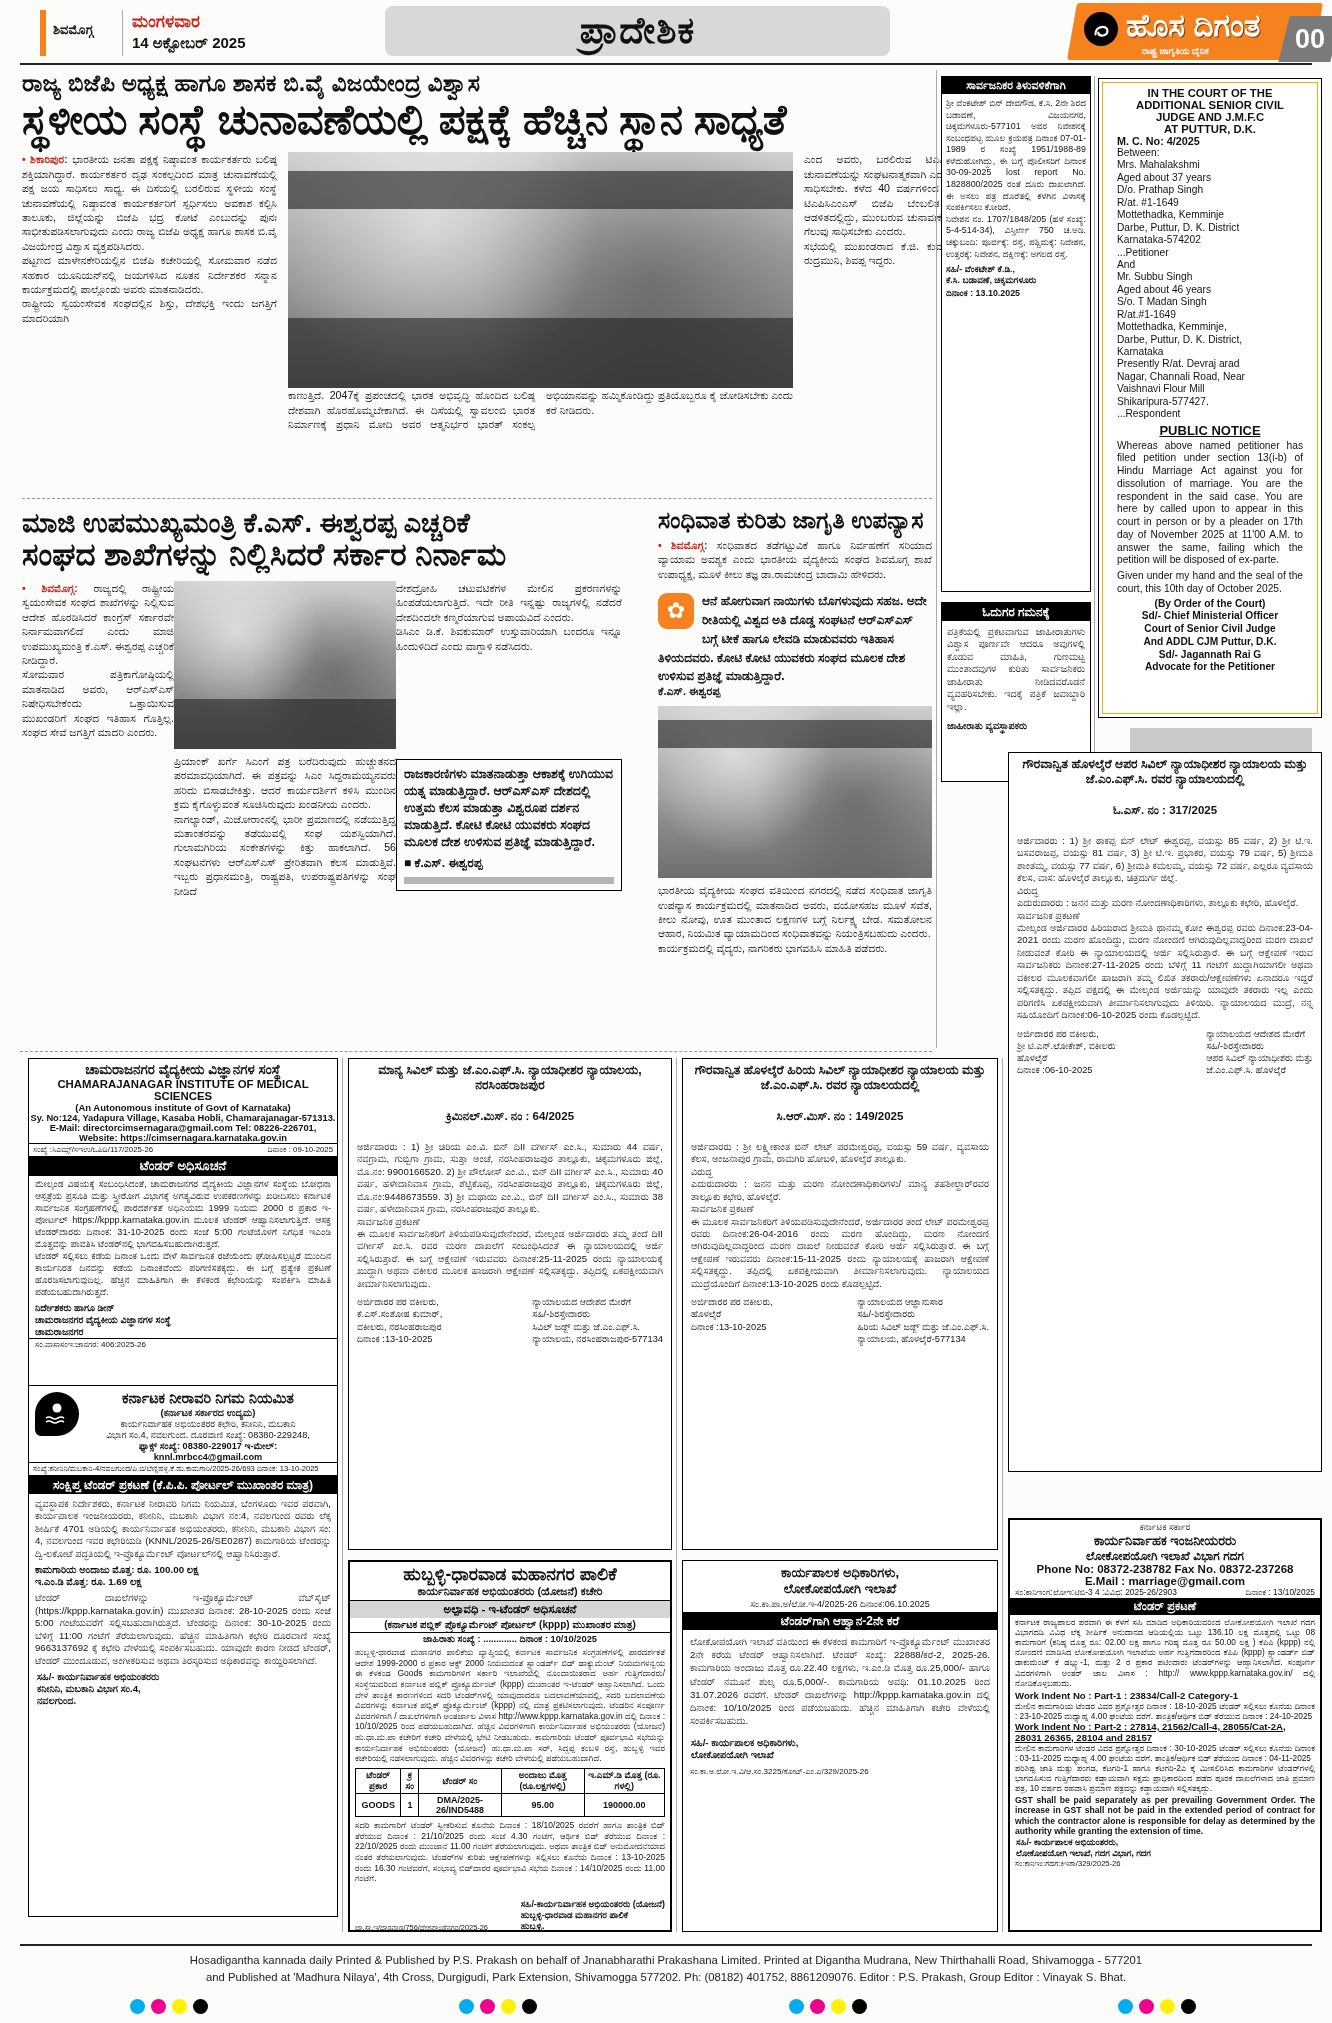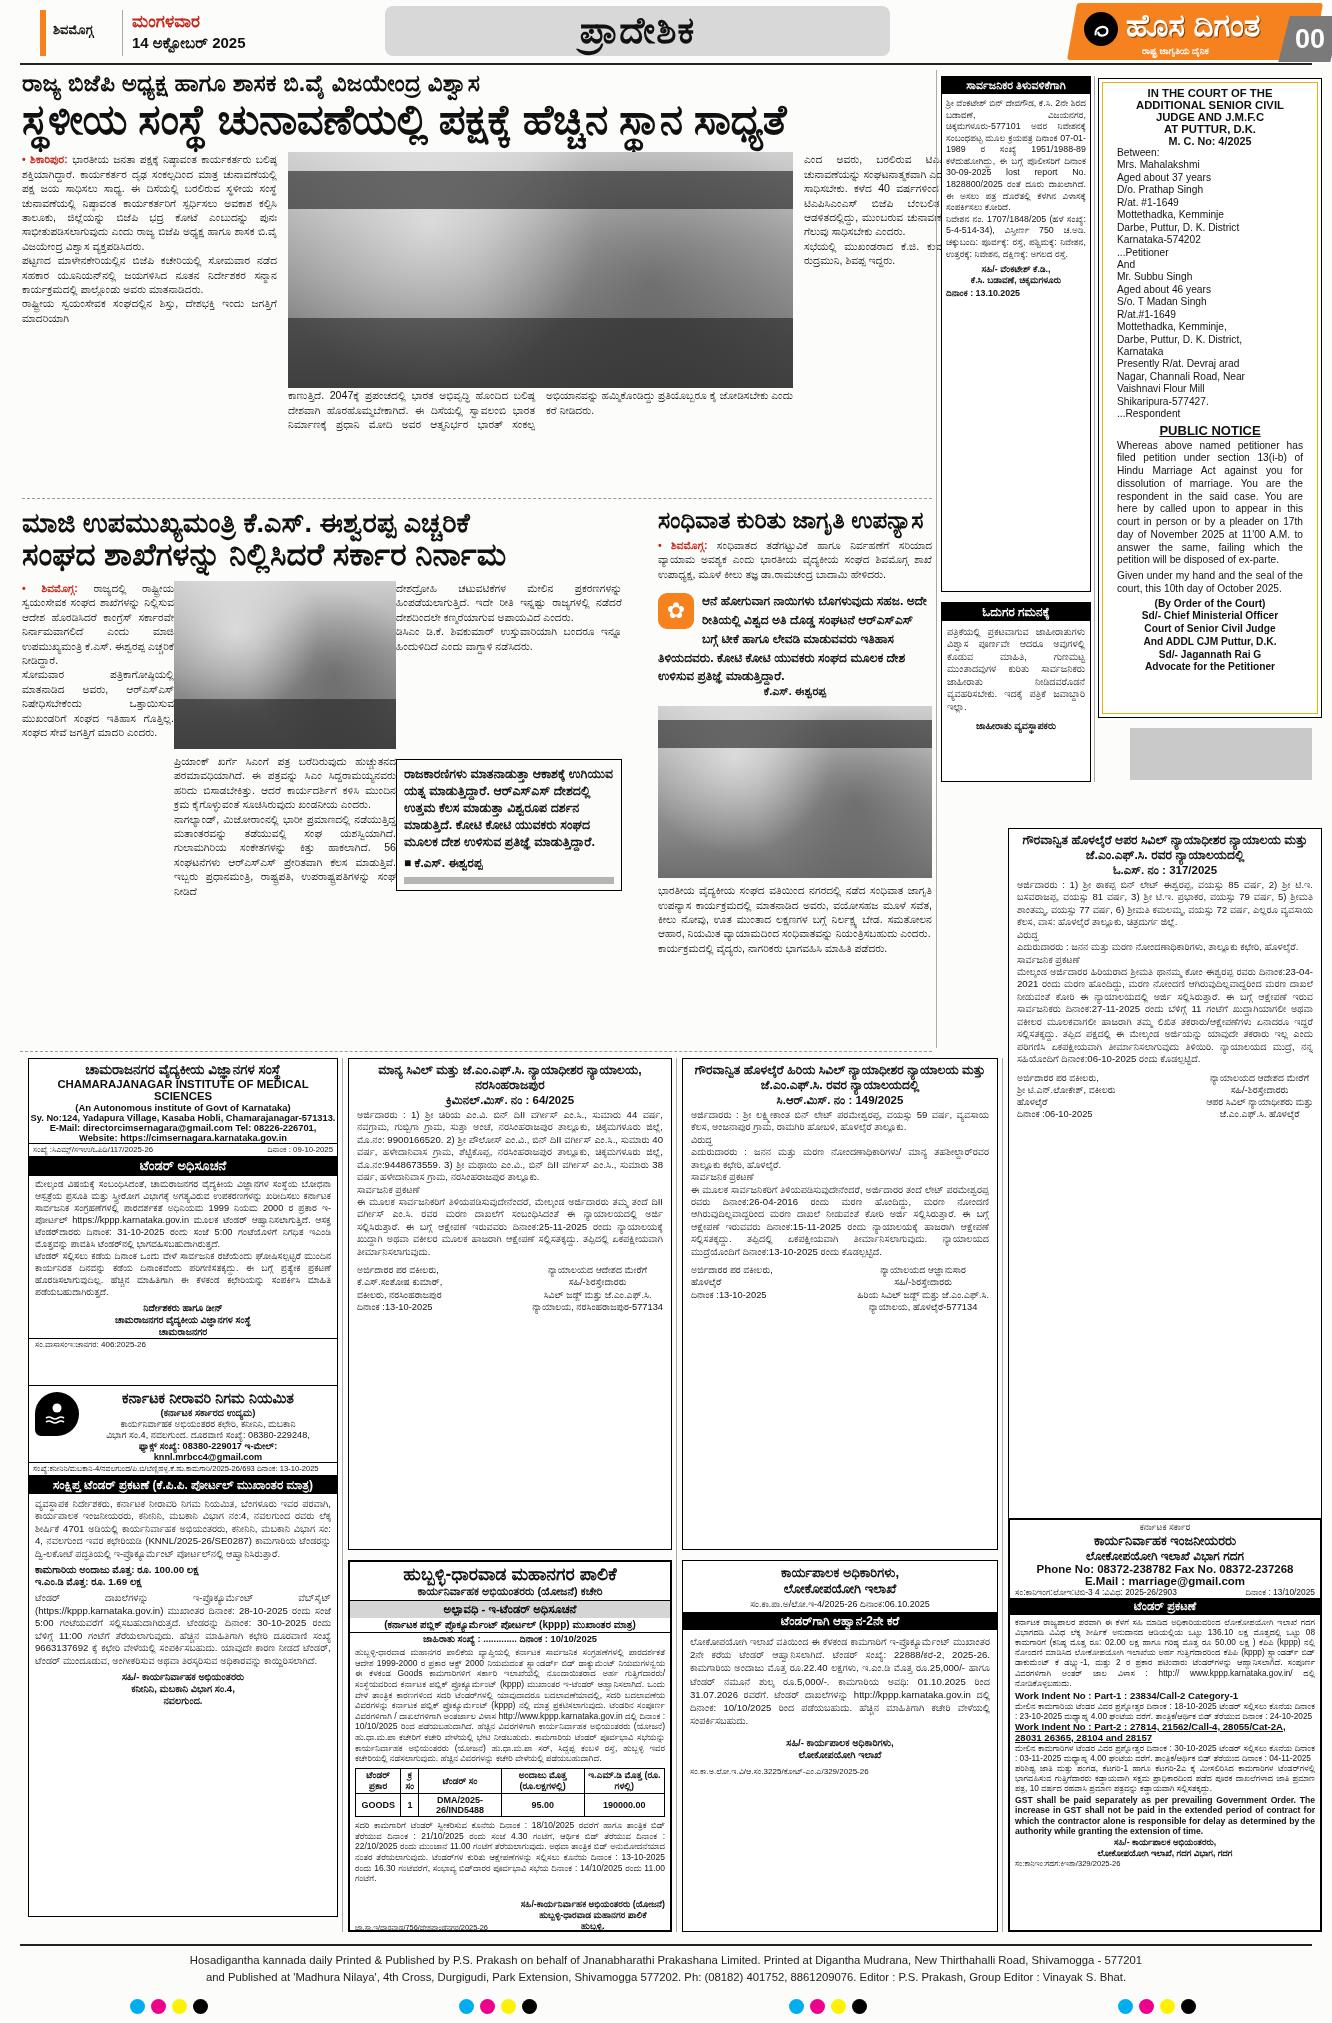--- a/index.html
+++ b/index.html
@@ -6,37 +6,37 @@
   body{width:1332px;height:2023px;position:relative;background:#fcfcfa;color:#111;
        font-family:"Liberation Sans",sans-serif;overflow:hidden}
   .abs{position:absolute}
   .bx{border:1px solid #000;background:#fff;overflow:hidden;box-sizing:border-box}
   .bx2{border:2px solid #000;background:#fff;overflow:hidden;box-sizing:border-box}
   .band{background:#000;color:#fff;font-weight:bold;text-align:center;padding:2px 0}
   .grayband{background:#d5d5d5;color:#000;font-weight:bold;text-align:center;padding:2px 0}
   .ml{white-space:pre-line}
   .j{text-align:justify}
   .c{text-align:center}
-  .r{text-align:center}
+  .r{text-align:left}
   .b{font-weight:bold}
   .photo{background:
     radial-gradient(circle at 28% 30%, rgba(255,255,255,.55), rgba(255,255,255,0) 42%),
     radial-gradient(circle at 72% 55%, rgba(0,0,0,.25), rgba(0,0,0,0) 45%),
     linear-gradient(180deg,#cfcfcf 0%,#a3a3a3 40%,#6e6e6e 100%);
     position:relative;overflow:hidden}
   .photo .strip{position:absolute;left:0;right:0;top:8%;height:16%;background:rgba(40,40,40,.65)}
   .photo .crowd{position:absolute;left:0;right:0;bottom:0;height:30%;background:rgba(25,25,25,.55)}
   .kick{font-weight:800;font-size:23px;letter-spacing:.2px}
   .hl1{font-weight:900;font-size:42px;line-height:1.08;letter-spacing:-.5px}
   .hl2{font-weight:900;font-size:29px;line-height:1.12}
   .hl3{font-weight:900;font-size:23px;line-height:1.12}
   .bodytxt{font-size:10.6px;line-height:1.36;text-align:justify}
   .dl{color:#c62518;font-weight:bold}
   .ntitle{font-weight:800;text-align:center;font-size:12.3px;line-height:1.25}
-  .ncase{font-weight:800;text-align:center;font-size:11.5px;margin:0 0}
+  .ncase{font-weight:800;text-align:center;font-size:11.5px;margin:16px 0}
   .nbody{font-size:9.6px;line-height:1.3;text-align:justify}
   .sigrow{display:flex;justify-content:space-between;font-size:9.3px;line-height:1.3;margin-top:4px}
   .vr{width:1px;background:#aaa}
   .hrd{border-top:1px dashed #999}
   .pq{border:1px solid #000;padding:6px 7px;font-size:12.6px;font-weight:bold;line-height:1.35}
   .pqbar{height:7px;background:#b5b5b5;margin-top:6px}
   .obox{padding:2px 0 0 0}
   .oicon{width:36px;height:36px;border-radius:9px;background:#f5821f;color:#fff;float:left;
          margin:2px 8px 2px 0;display:flex;align-items:center;justify-content:center;font-size:22px}
   .tbl{width:100%;border-collapse:collapse;margin:3px 0}
@@ -192,21 +192,21 @@
 Sd/- Chief Ministerial Officer
 Court of Senior Civil Judge
 And ADDL CJM Puttur, D.K.
 Sd/- Jagannath Rai G
 Advocate for the Petitioner</div>
     </div>
   </aside>
 
   <div class="abs" style="left:1130px;top:728px;width:182px;height:52px;background:#c9c9c9"></div>
 
-  <aside class="abs bx" style="left:1008px;top:828px;width:314px;height:720px">
+  <aside class="abs bx" style="left:1008px;top:752px;width:314px;height:720px">
     <div class="ntitle" style="padding:4px 8px 0">ಗೌರವಾನ್ವಿತ ಹೊಳಲ್ಕೆರೆ ಆಪರ ಸಿವಿಲ್ ನ್ಯಾಯಾಧೀಶರ ನ್ಯಾಯಾಲಯ ಮತ್ತು ಜೆ.ಎಂ.ಎಫ್.ಸಿ. ರವರ ನ್ಯಾಯಾಲಯದಲ್ಲಿ</div>
     <div class="ncase">ಓ.ಎಸ್. ನಂ : 317/2025</div>
     <div class="nbody ml" style="padding:2px 8px">ಅರ್ಜಿದಾರರು : 1) ಶ್ರೀ ಠಾಕಪ್ಪ ಬಿನ್ ಲೇಟ್ ಈಶ್ವರಪ್ಪ, ವಯಸ್ಸು 85 ವರ್ಷ, 2) ಶ್ರೀ ಟಿ.ಇ. ಬಸವರಾಜಪ್ಪ, ವಯಸ್ಸು 81 ವರ್ಷ, 3) ಶ್ರೀ ಟಿ.ಇ. ಪ್ರಭಾಕರ, ವಯಸ್ಸು 79 ವರ್ಷ, 5) ಶ್ರೀಮತಿ ಶಾಂತಮ್ಮ, ವಯಸ್ಸು 77 ವರ್ಷ, 6) ಶ್ರೀಮತಿ ಕಮಲಮ್ಮ, ವಯಸ್ಸು 72 ವರ್ಷ, ಎಲ್ಲರೂ ವ್ಯವಸಾಯ ಕೆಲಸ, ವಾಸ: ಹೊಳಲ್ಕೆರೆ ತಾಲ್ಲೂಕು, ಚಿತ್ರದುರ್ಗ ಜಿಲ್ಲೆ.
 ವಿರುದ್ಧ
 ಎದುರುದಾರರು : ಜನನ ಮತ್ತು ಮರಣ ನೋಂದಣಾಧಿಕಾರಿಗಳು, ತಾಲ್ಲೂಕು ಕಛೇರಿ, ಹೊಳಲ್ಕೆರೆ.
 ಸಾರ್ವಜನಿಕ ಪ್ರಕಟಣೆ
 ಮೇಲ್ಕಂಡ ಅರ್ಜಿದಾರರ ಹಿರಿಯರಾದ ಶ್ರೀಮತಿ ಥಾನಮ್ಮ ಕೋಂ ಈಶ್ವರಪ್ಪ ರವರು ದಿನಾಂಕ:23-04-2021 ರಂದು ಮರಣ ಹೊಂದಿದ್ದು, ಮರಣ ನೋಂದಣಿ ಆಗಿರುವುದಿಲ್ಲವಾದ್ದರಿಂದ ಮರಣ ದಾಖಲೆ ನೀಡುವಂತೆ ಕೋರಿ ಈ ನ್ಯಾಯಾಲಯದಲ್ಲಿ ಅರ್ಜಿ ಸಲ್ಲಿಸಿರುತ್ತಾರೆ. ಈ ಬಗ್ಗೆ ಆಕ್ಷೇಪಣೆ ಇರುವ ಸಾರ್ವಜನಿಕರು ದಿನಾಂಕ:27-11-2025 ರಂದು ಬೆಳಿಗ್ಗೆ 11 ಗಂಟೆಗೆ ಖುದ್ದಾಗಿಯಾಗಲೀ ಅಥವಾ ವಕೀಲರ ಮೂಲಕವಾಗಲೀ ಹಾಜರಾಗಿ ತಮ್ಮ ಲಿಖಿತ ತಕರಾರು/ಆಕ್ಷೇಪಣೆಗಳು ಏನಾದರೂ ಇದ್ದರೆ ಸಲ್ಲಿಸತಕ್ಕದ್ದು. ತಪ್ಪಿದ ಪಕ್ಷದಲ್ಲಿ ಈ ಮೇಲ್ಕಂಡ ಅರ್ಜಿಯನ್ನು ಯಾವುದೇ ತಕರಾರು ಇಲ್ಲ ಎಂದು ಪರಿಗಣಿಸಿ ಏಕಪಕ್ಷೀಯವಾಗಿ ತೀರ್ಮಾನಿಸಲಾಗುವುದು ತಿಳಿಯಿರಿ. ನ್ಯಾಯಾಲಯದ ಮುದ್ರೆ, ನನ್ನ ಸಹಿಯೊಂದಿಗೆ ದಿನಾಂಕ:06-10-2025 ರಂದು ಕೊಡಲ್ಪಟ್ಟಿದೆ.</div>
     <div class="sigrow" style="padding:0 8px">
       <div class="ml">ಅರ್ಜಿದಾರರ ಪರ ವಕೀಲರು,
 ಶ್ರೀ ಟಿ.ಎನ್.ಲೋಕೇಶ್, ವಕೀಲರು

